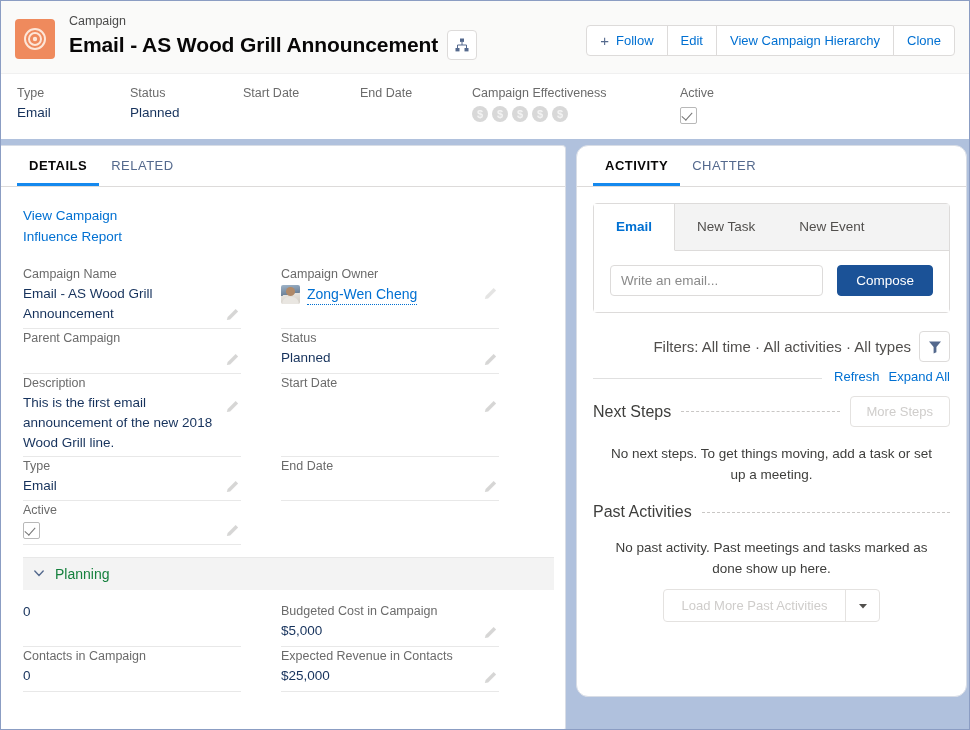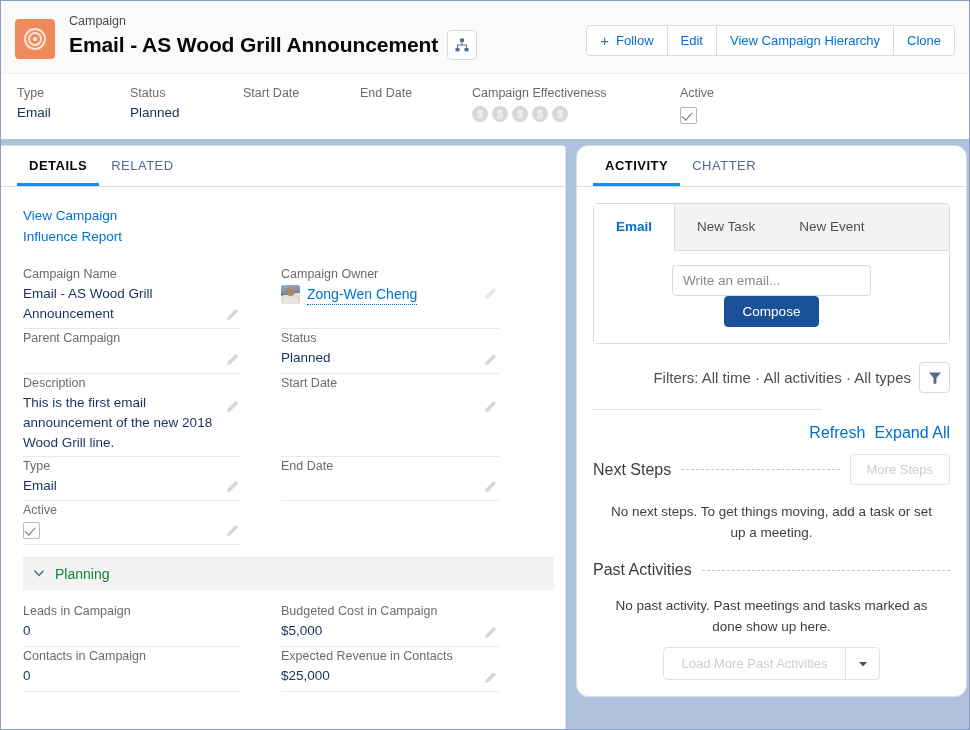--- a/index.html
+++ b/index.html
@@ -368,22 +368,22 @@
     color: #0070d2;
     font-weight: 700;
     border-right: 1px solid #dddbda;
     border-bottom: 1px solid #ffffff;
     margin-bottom: -1px;
   }
   .comp-row {
     display: flex;
     align-items: center;
     padding: 14px 16px 16px 16px;
+    gap: 14px;
     background: #fff;
-    flex-direction: column;
   }
   .comp-input {
     flex: 1 1 auto;
     height: 31px;
     border: 1px solid #dddbda;
     border-radius: 4px;
     padding: 0 10px;
     font-size: 13.5px;
     font-family: "Liberation Sans", sans-serif;
     color: #3e3e3c;
@@ -436,27 +436,26 @@
     align-items: center;
   }
   .links-row::before {
     content: "";
     position: absolute;
     left: 0; right: 128px;
     top: 9px;
     border-top: 1px solid #e0e0e0;
   }
   .mini-link {
-    font-size: 16px;
+    font-size: 13px;
     color: #0070d2;
     cursor: pointer;
     background: #fff;
     position: relative;
     z-index: 1;
-    margin-top: 24px;
   }
 
   .timeline-head {
     display: flex;
     align-items: center;
     margin-top: 12px;
     gap: 10px;
   }
   .timeline-title {
     font-size: 16px;
@@ -690,21 +689,20 @@
             <svg width="12" height="12" viewBox="0 0 12 12">
                 <path d="M1.8 4 L6 8.4 L10.2 4" stroke="#54698d" stroke-width="1.4" fill="none" stroke-linecap="round"></path>
               </svg>
           </span>
           <span class="section-title">Planning</span>
         </div>
 
         <div class="frow" style="margin-top:12px">
           <div class="fcol">
             <div class="field" style="height:45px">
-              <div class="f-label">Leads in Campaign</div>
               <div class="f-value">0</div>
             </div>
             <div class="field" style="height:45px">
               <div class="f-label">Contacts in Campaign</div>
               <div class="f-value">0</div>
             </div>
           </div>
           <div class="fcol">
             <div class="field" style="height:45px">
               <div class="f-label">Budgeted Cost in Campaign</div>

